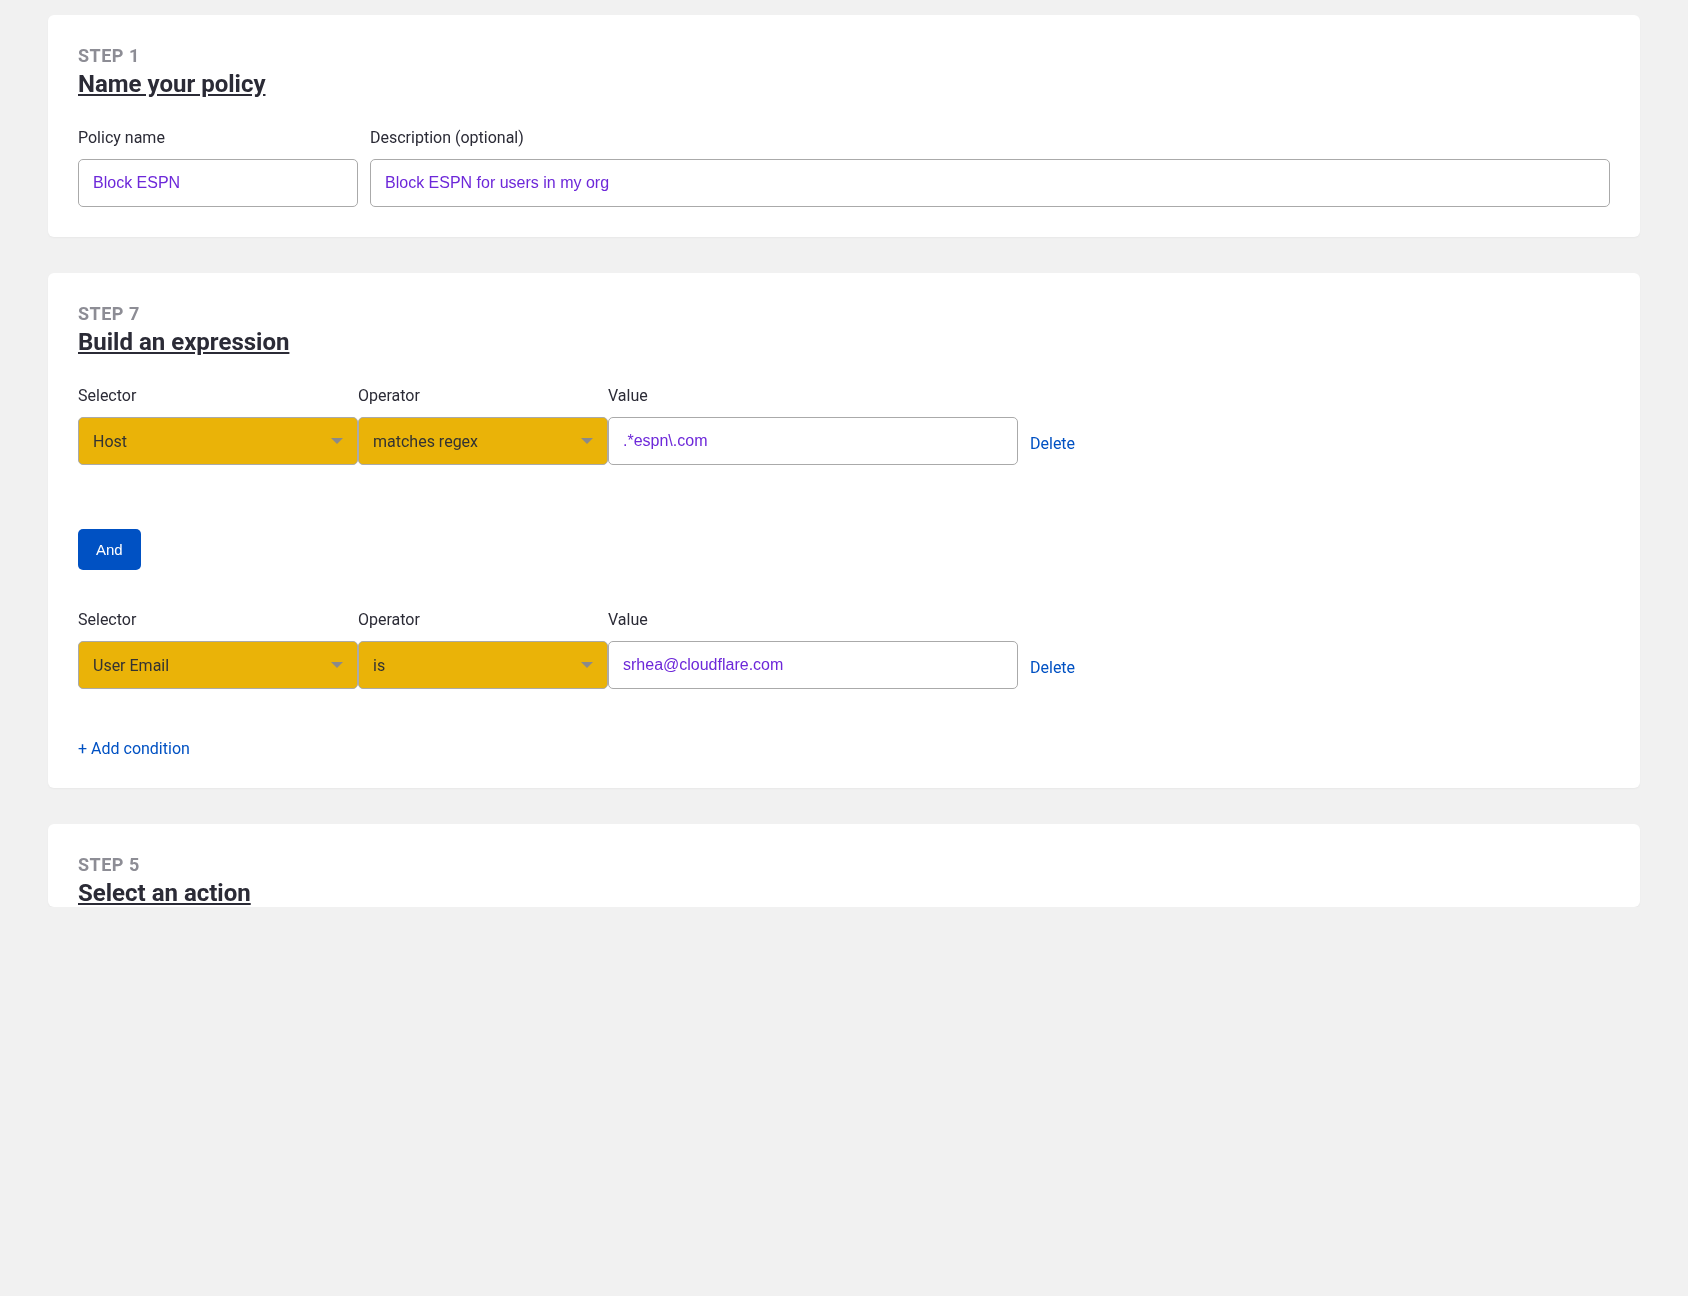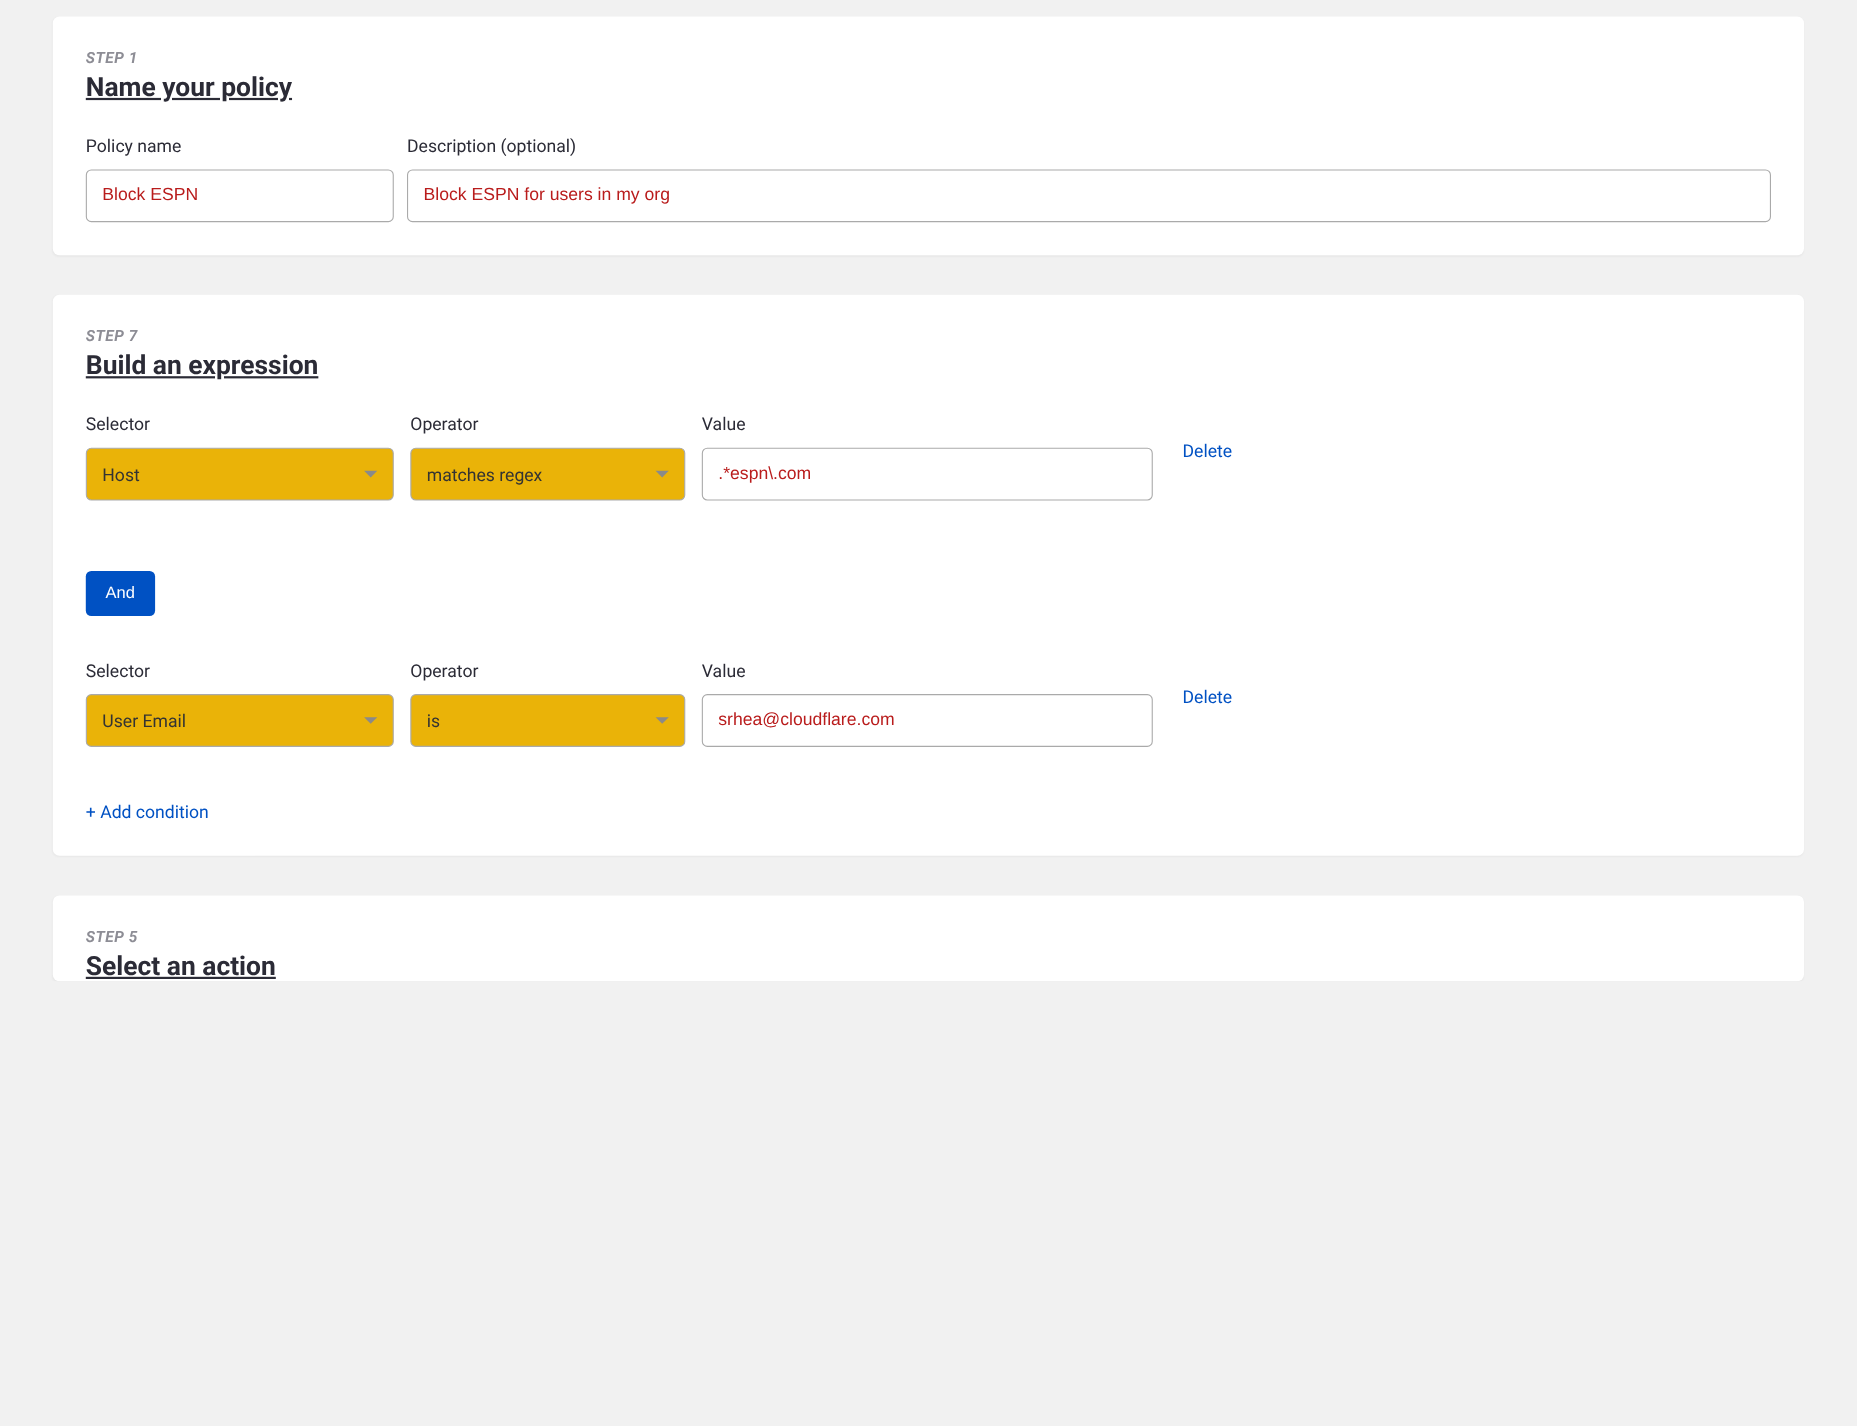--- a/index.html
+++ b/index.html
@@ -14,26 +14,25 @@
       color: #333;
     }
     .card {
       background: #fff;
       border-radius: 6px;
       padding: 30px;
       margin-bottom: 36px;
       box-shadow: 0 1px 2px rgba(0,0,0,0.04);
     }
     .step-label {
-      font-size: 14px;
+      font-size: 18px;
       font-weight: 700;
       color: #8d8d95;
       letter-spacing: 0.5px;
       margin-bottom: 4px;
-      font-style: italic;
     }
     .step-title {
       font-size: 24px;
       font-weight: 700;
       color: #2b2b36;
       margin-bottom: 30px;
       text-decoration: underline;
     }
     .form-row {
       display: flex;
@@ -50,21 +49,21 @@
       margin-bottom: 12px;
     }
     .text-input {
       height: 48px;
       padding: 0 14px;
       font-size: 16px;
       border: 1px solid #aaa;
       border-radius: 5px;
       outline: none;
       width: 100%;
-      color: #b91c1c;
+      color: #6d28d9;
     }
     .select-wrapper {
       position: relative;
       width: 100%;
     }
     .select-input {
       height: 48px;
       padding: 0 14px;
       font-size: 16px;
       border: 1px solid #aaa;
@@ -90,22 +89,22 @@
     .value-field { width: 410px; }
     .delete-link {
       color: #0051c3;
       font-size: 16px;
       cursor: pointer;
       padding-bottom: 12px;
       margin-left: 12px;
     }
     .condition-row {
       display: flex;
-      gap: 15px;
-      align-items: center;
+      gap: 0;
+      align-items: flex-end;
       margin-bottom: 20px;
     }
     .and-button {
       background: #0051c3;
       color: #fff;
       border: none;
       border-radius: 5px;
       padding: 12px 18px;
       font-size: 15px;
       cursor: pointer;

